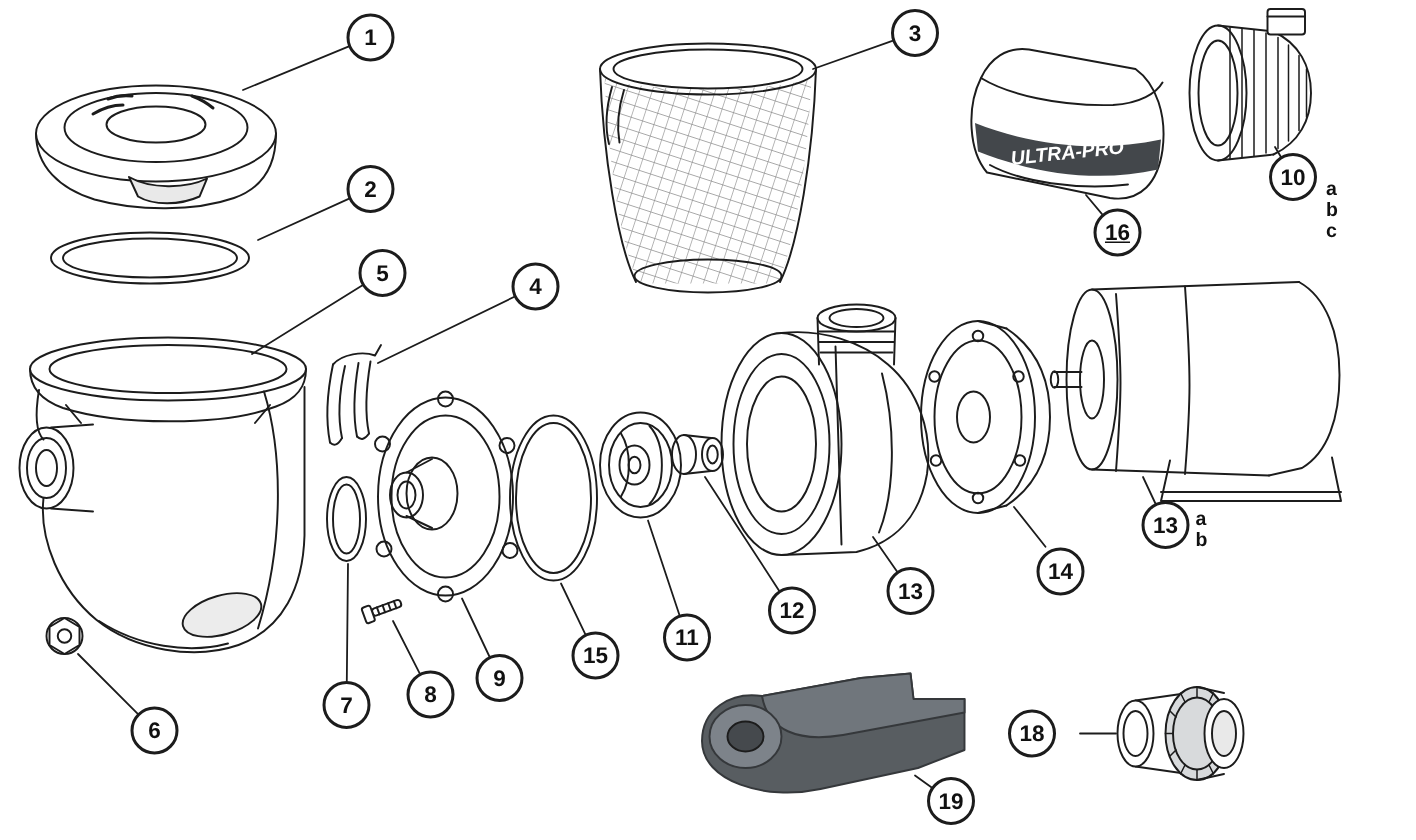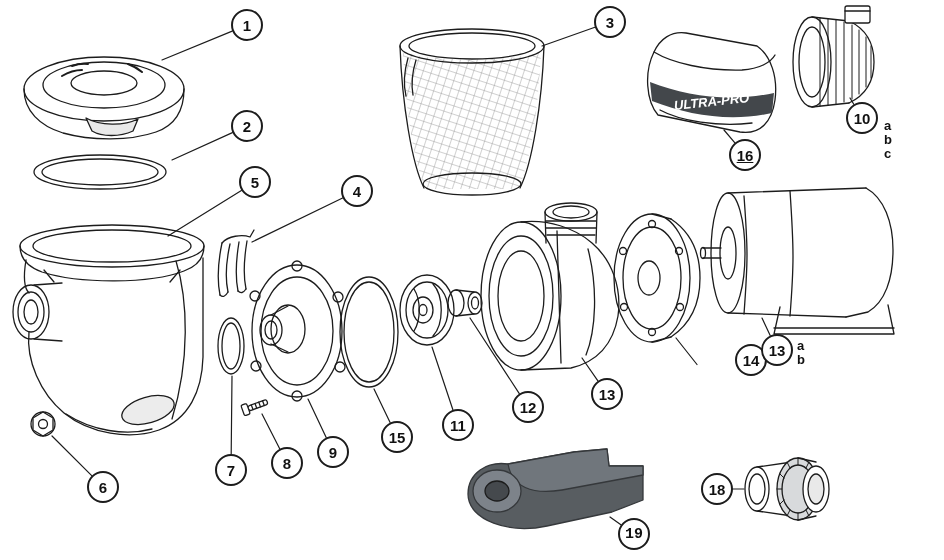--- a/index.html
+++ b/index.html
@@ -235,25 +235,25 @@
       <div class="callout" style="left: 341px; top: 175px;">4</div>
       <div class="callout" style="left: 239px; top: 166px;">5</div>
       <div class="callout" style="left: 87px; top: 471px;">6</div>
       <div class="callout" style="left: 215px; top: 454px;">7</div>
       <div class="callout" style="left: 271px; top: 447px;">8</div>
       <div class="callout" style="left: 317px; top: 436px;">9</div>
       <div class="callout" style="left: 381px; top: 421px;">15</div>
       <div class="callout" style="left: 442px; top: 409px; text-align: right;">11</div>
       <div class="callout" style="left: 512px; top: 391px;">12</div>
       <div class="callout" style="left: 591px; top: 378px;">13</div>
-      <div class="callout" style="left: 691px; top: 344px; margin-left: 44px;">14</div>
+      <div class="callout" style="left: 691px; top: 365px;">14</div>
       <div class="callout" style="left: 761px; top: 334px;">13</div>
       <div class="callout" style="left: 729px; top: 139px; text-decoration: underline;">16</div>
       <div class="callout" style="left: 846px; top: 102px;">10</div>
-      <div class="callout" style="left: 701px; top: 473px;">18</div>
-      <div class="callout" style="left: 618px; top: 518px; font-family: Liberation Mono, monospace;">19</div>
+      <div class="callout" style="left: 672px; top: 473px;">18</div>
+      <div class="callout" style="left: 618px; top: 518px;">19</div>
       <div class="sub-label" style="left: 884px; top: 119px;">a</div>
       <div class="sub-label" style="left: 884px; top: 133px;">b</div>
       <div class="sub-label" style="left: 884px; top: 147px;">c</div>
       <div class="sub-label" style="left: 797px; top: 339px;">a</div>
       <div class="sub-label" style="left: 797px; top: 353px;">b</div>
     </div>
 </div>
 
 </body></html>

